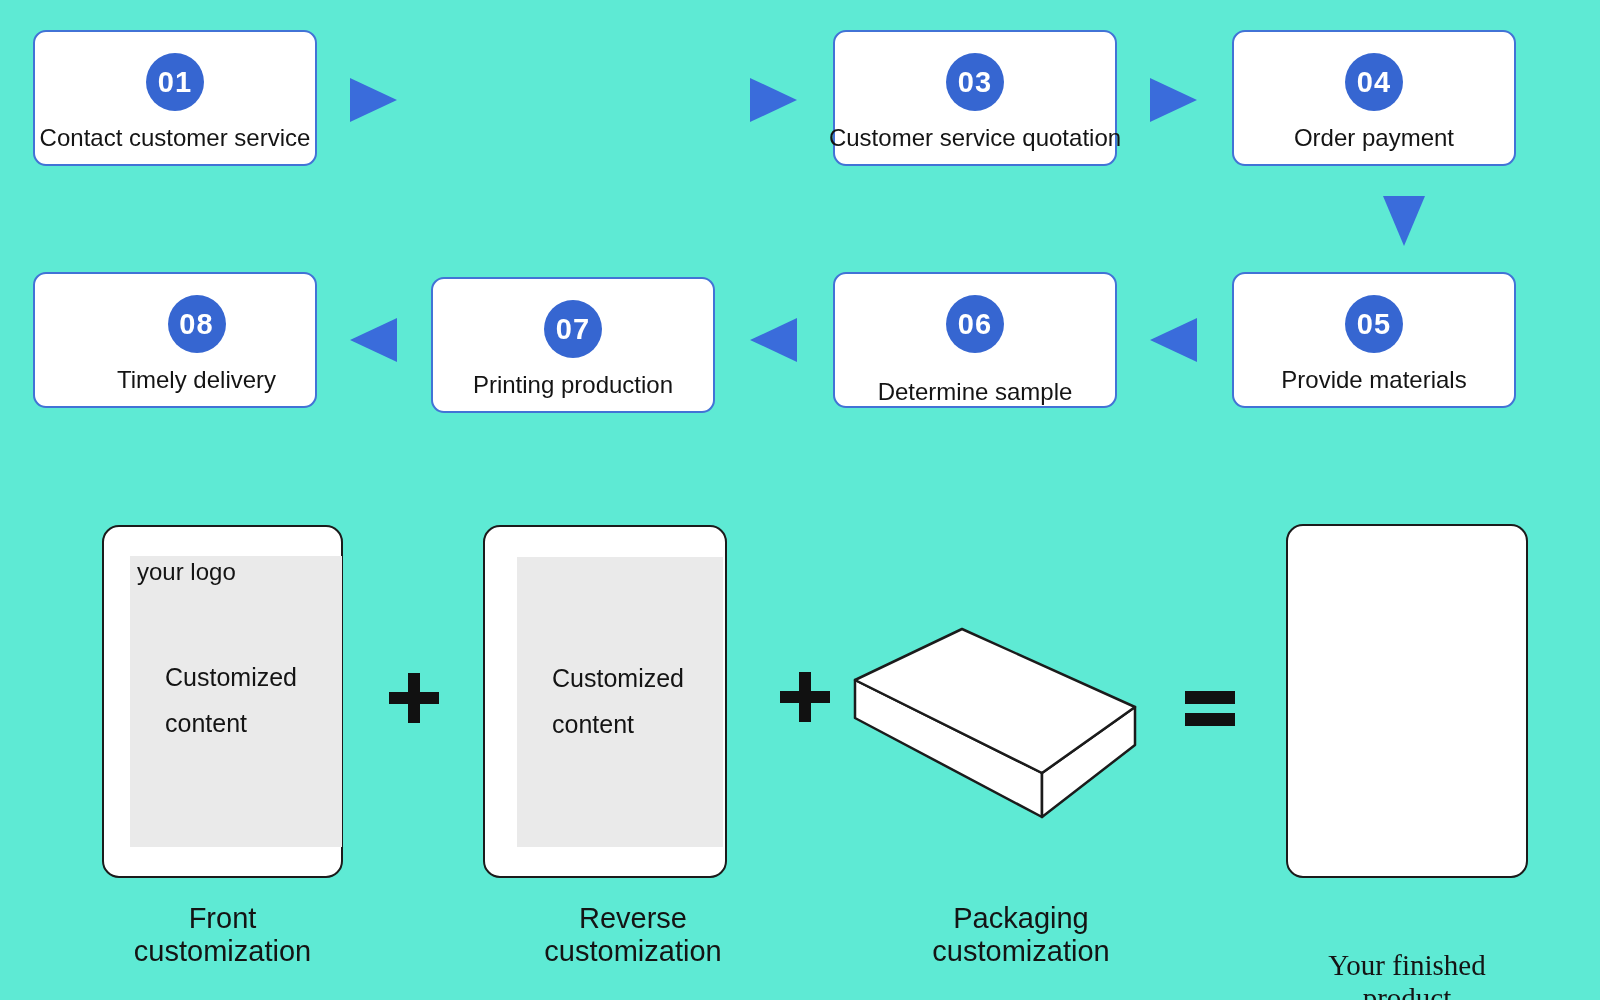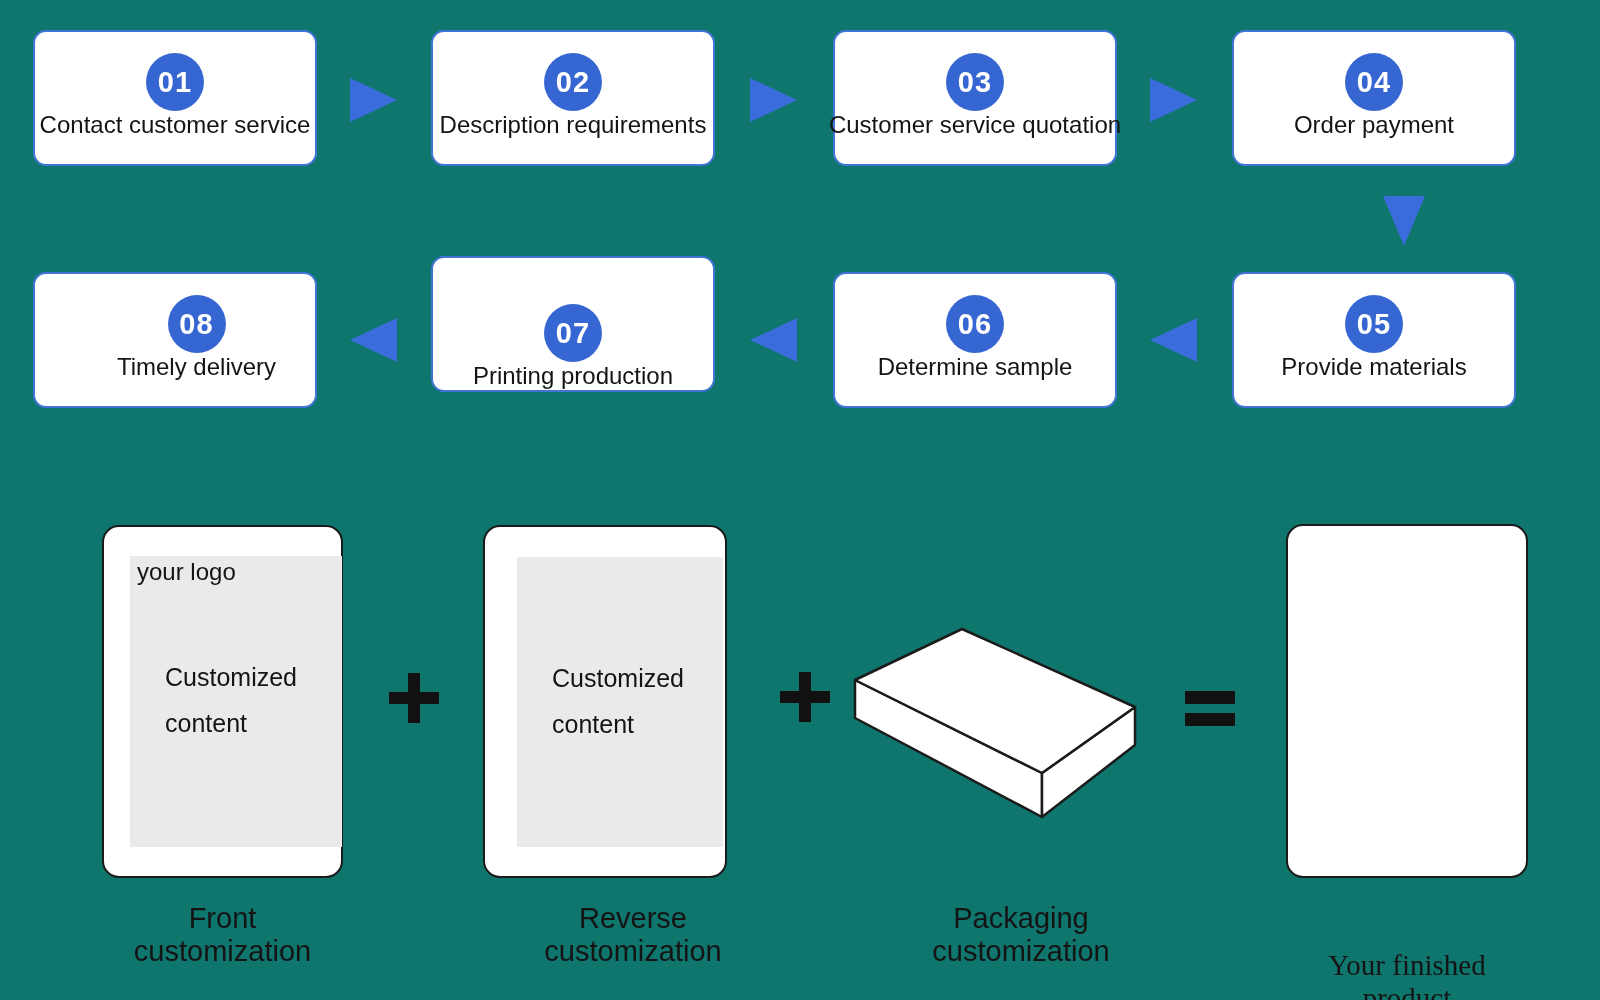--- a/index.html
+++ b/index.html
@@ -1,34 +1,34 @@
 <!DOCTYPE html>
 <html style="--circle-fill: #3666d1; --arrow-fill: #3a6cdb; --box-border: #4273d6; --card-border: #1b1b1b; --gray-fill: #eaeaea; --text: #141414;"><head>
 <meta charset="utf-8">
 <style>
   html, body { margin:0; padding:0; background:#ffffff; }
   .canvas {
-    position:relative; width:1600px; height:1000px; background:#0f766e;
+    position:relative; width:1600px; height:1000px; background:#5eead4;
     font-family:"Liberation Sans", sans-serif; overflow:hidden;
   }
 
   
   .step-box {
     position:absolute; width:284px; height:136px; box-sizing:border-box;
     background:#fff; border:2px solid var(--box-border,#4273d6); border-radius:13px;
     display:flex; flex-direction:column; align-items:center; padding-top:21px;
   }
   .step-circle {
     width:58px; height:58px; border-radius:50%;
     background:var(--circle-fill,#3666d1); color:#fff;
     font-size:29px; font-weight:700; letter-spacing:1px;
     display:flex; align-items:center; justify-content:center;
   }
   .step-label {
-    margin-top:0; font-size:24px; color:var(--text,#141414); white-space:nowrap;
+    margin-top:13px; font-size:24px; color:var(--text,#141414); white-space:nowrap;
   }
 
   
   .arrow-right, .arrow-left, .arrow-down { position:absolute; width:0; height:0; }
   .arrow-right {
     border-top:22px solid transparent; border-bottom:22px solid transparent;
     border-left:47px solid var(--arrow-fill,#3a6cdb);
   }
   .arrow-left {
     border-top:22px solid transparent; border-bottom:22px solid transparent;
@@ -69,24 +69,20 @@
 <body>
 
 <div class="canvas">
 
   <div class="step-box" style="left:33px; top:30px;">
     <div class="step-circle">01</div>
     <div class="step-label">Contact customer service</div>
   </div>
   <div class="arrow-right" style="left:350px; top:78px;"></div>
 
-  <div class="step-box" style="left:431px; top:30px;">
-    <div class="step-circle">02</div>
-    <div class="step-label">Description requirements</div>
-  </div>
   <div class="arrow-right" style="left:750px; top:78px;"></div>
 
   <div class="step-box" style="left:833px; top:30px;">
     <div class="step-circle">03</div>
     <div class="step-label">Customer service quotation</div>
   </div>
   <div class="arrow-right" style="left:1150px; top:78px;"></div>
 
   <div class="step-box" style="left:1232px; top:30px;">
     <div class="step-circle">04</div>
@@ -94,27 +90,27 @@
   </div>
 
   <div class="arrow-down" style="left:1383px; top:196px;"></div>
 
   <div class="step-box" style="left:33px; top:272px;padding-left:43px;">
     <div class="step-circle">08</div>
     <div class="step-label">Timely delivery</div>
   </div>
   <div class="arrow-left" style="left:350px; top:318px;"></div>
 
-  <div class="step-box" style="left:431px; top:256px;justify-content:flex-end;">
+  <div class="step-box" style="left:431px; top:277px;">
     <div class="step-circle">07</div>
     <div class="step-label">Printing production</div>
   </div>
   <div class="arrow-left" style="left:750px; top:318px;"></div>
 
-  <div class="step-box" style="left:833px; top:272px;">
+  <div class="step-box" style="left:833px; top:272px;gap:12px;">
     <div class="step-circle">06</div>
     <div class="step-label">Determine sample</div>
   </div>
   <div class="arrow-left" style="left:1150px; top:318px;"></div>
 
   <div class="step-box" style="left:1232px; top:272px;">
     <div class="step-circle">05</div>
     <div class="step-label">Provide materials</div>
   </div>
 

